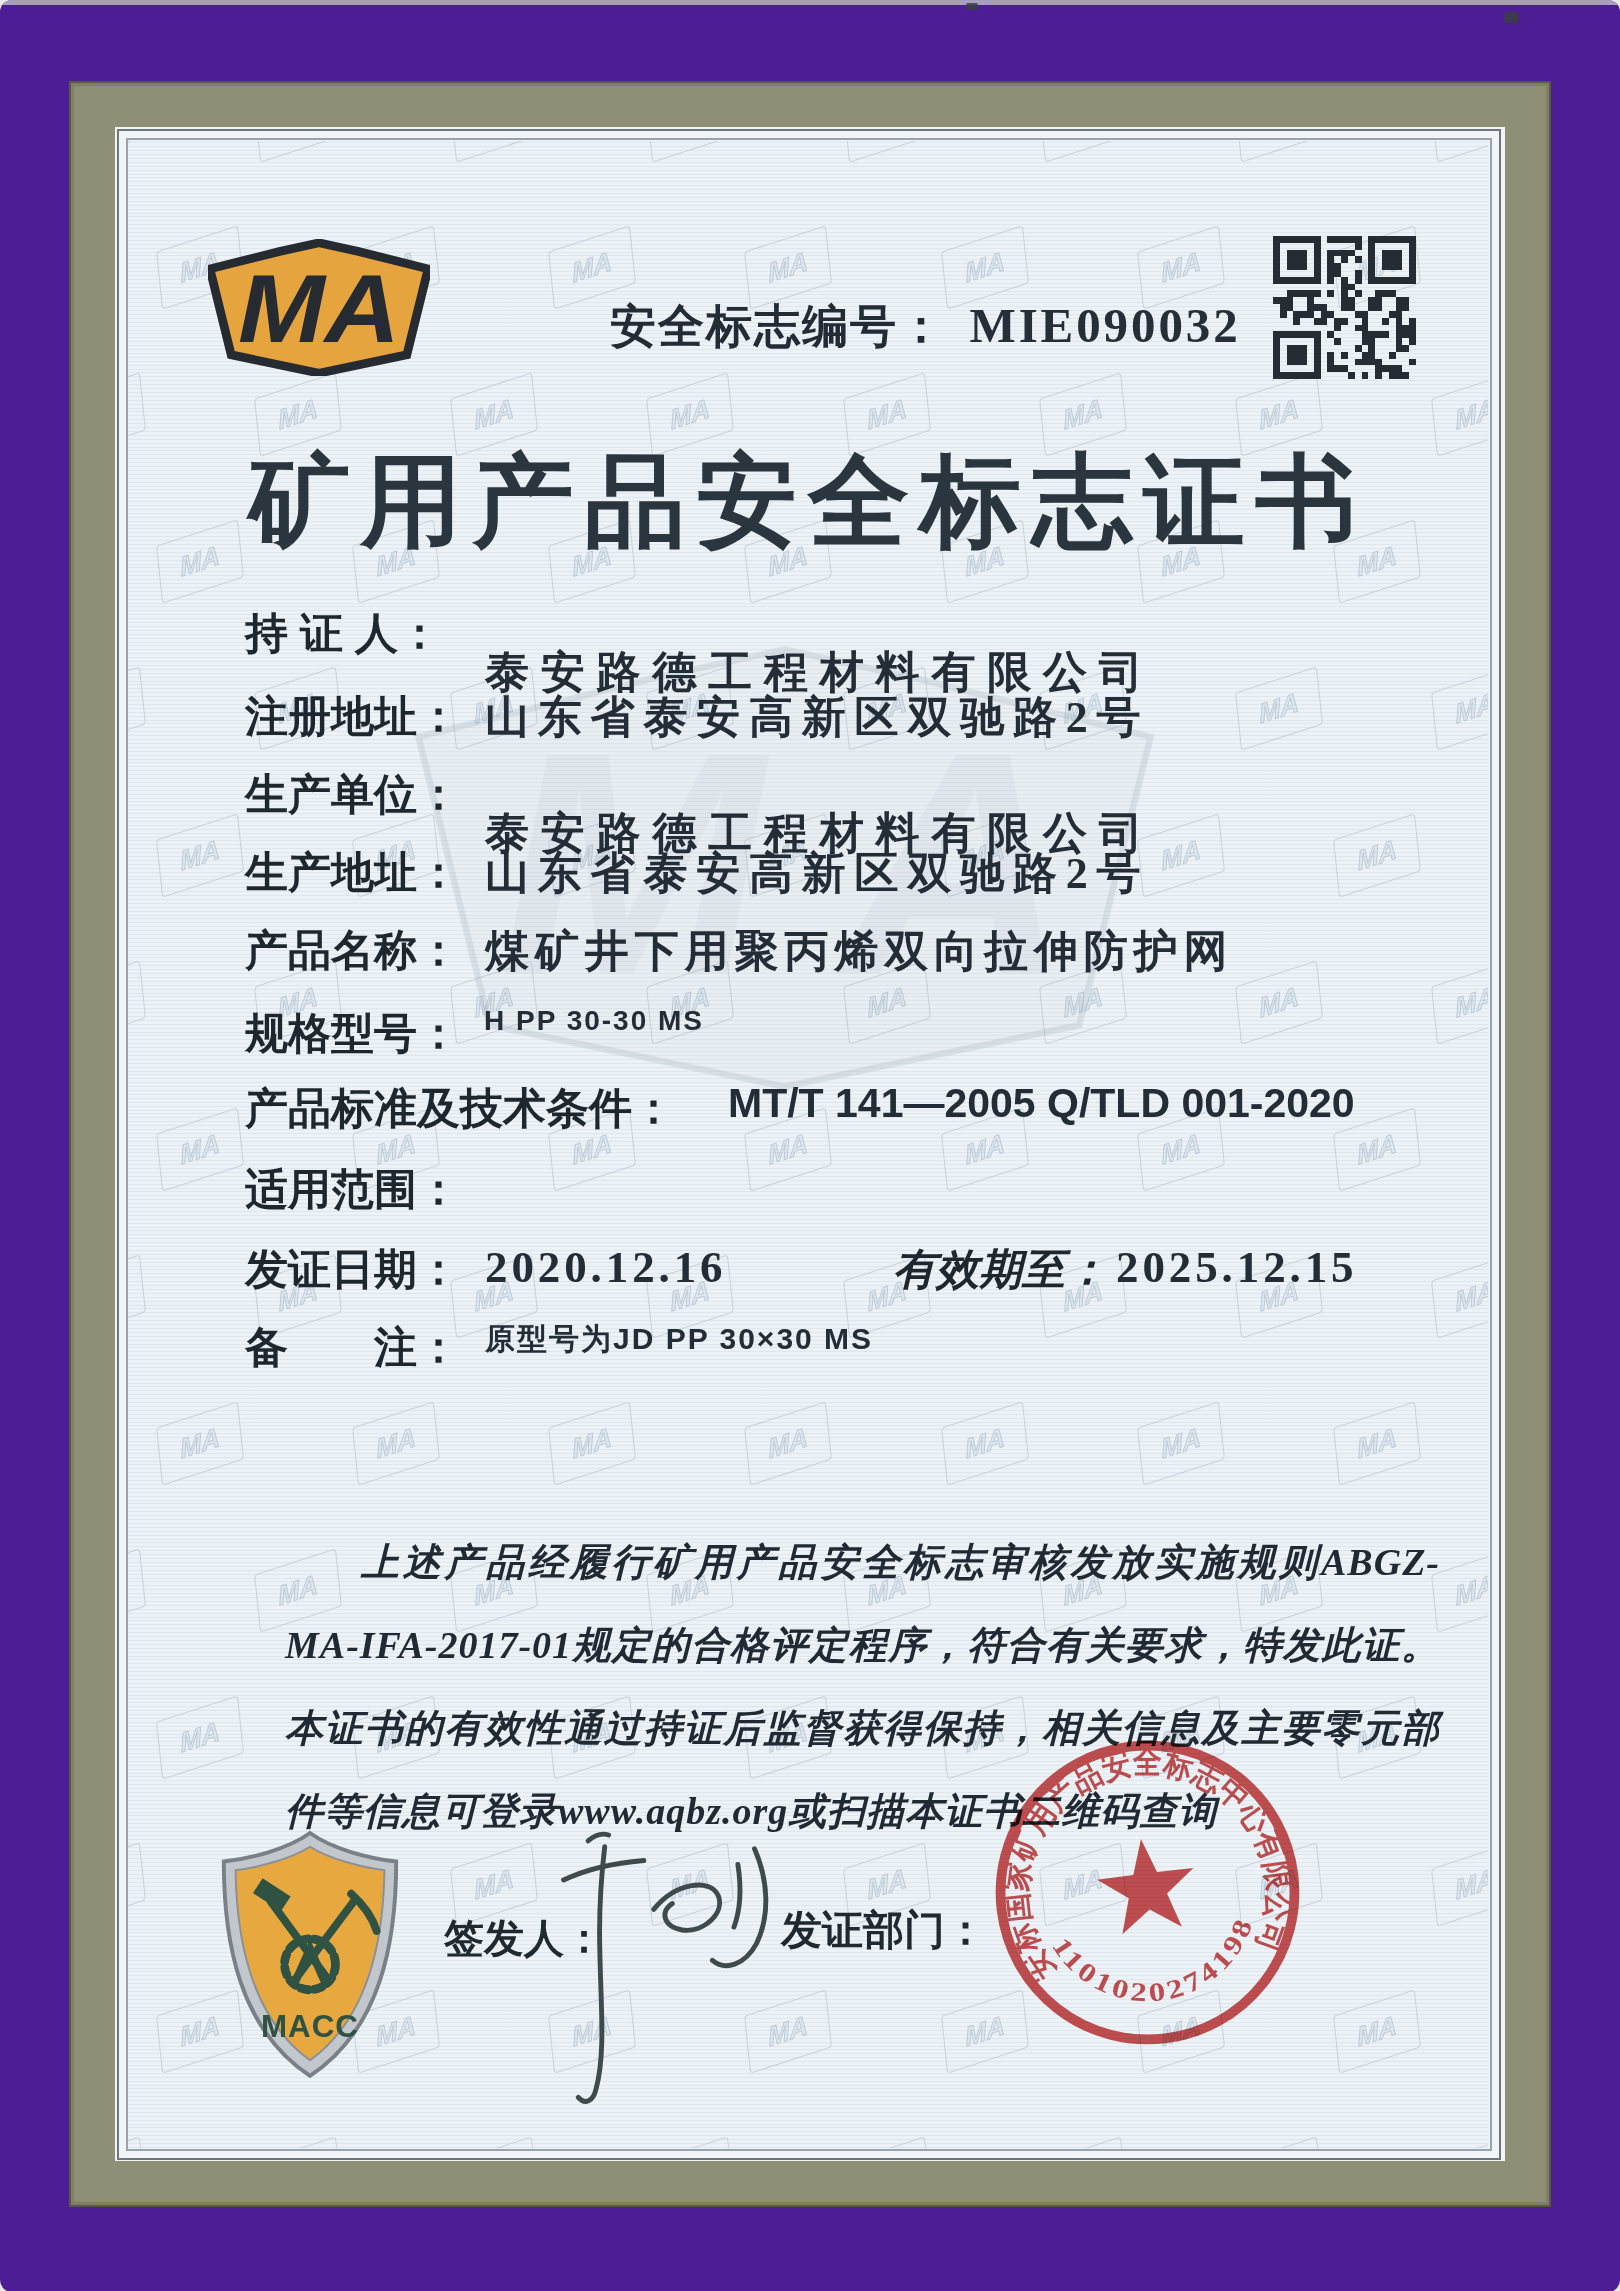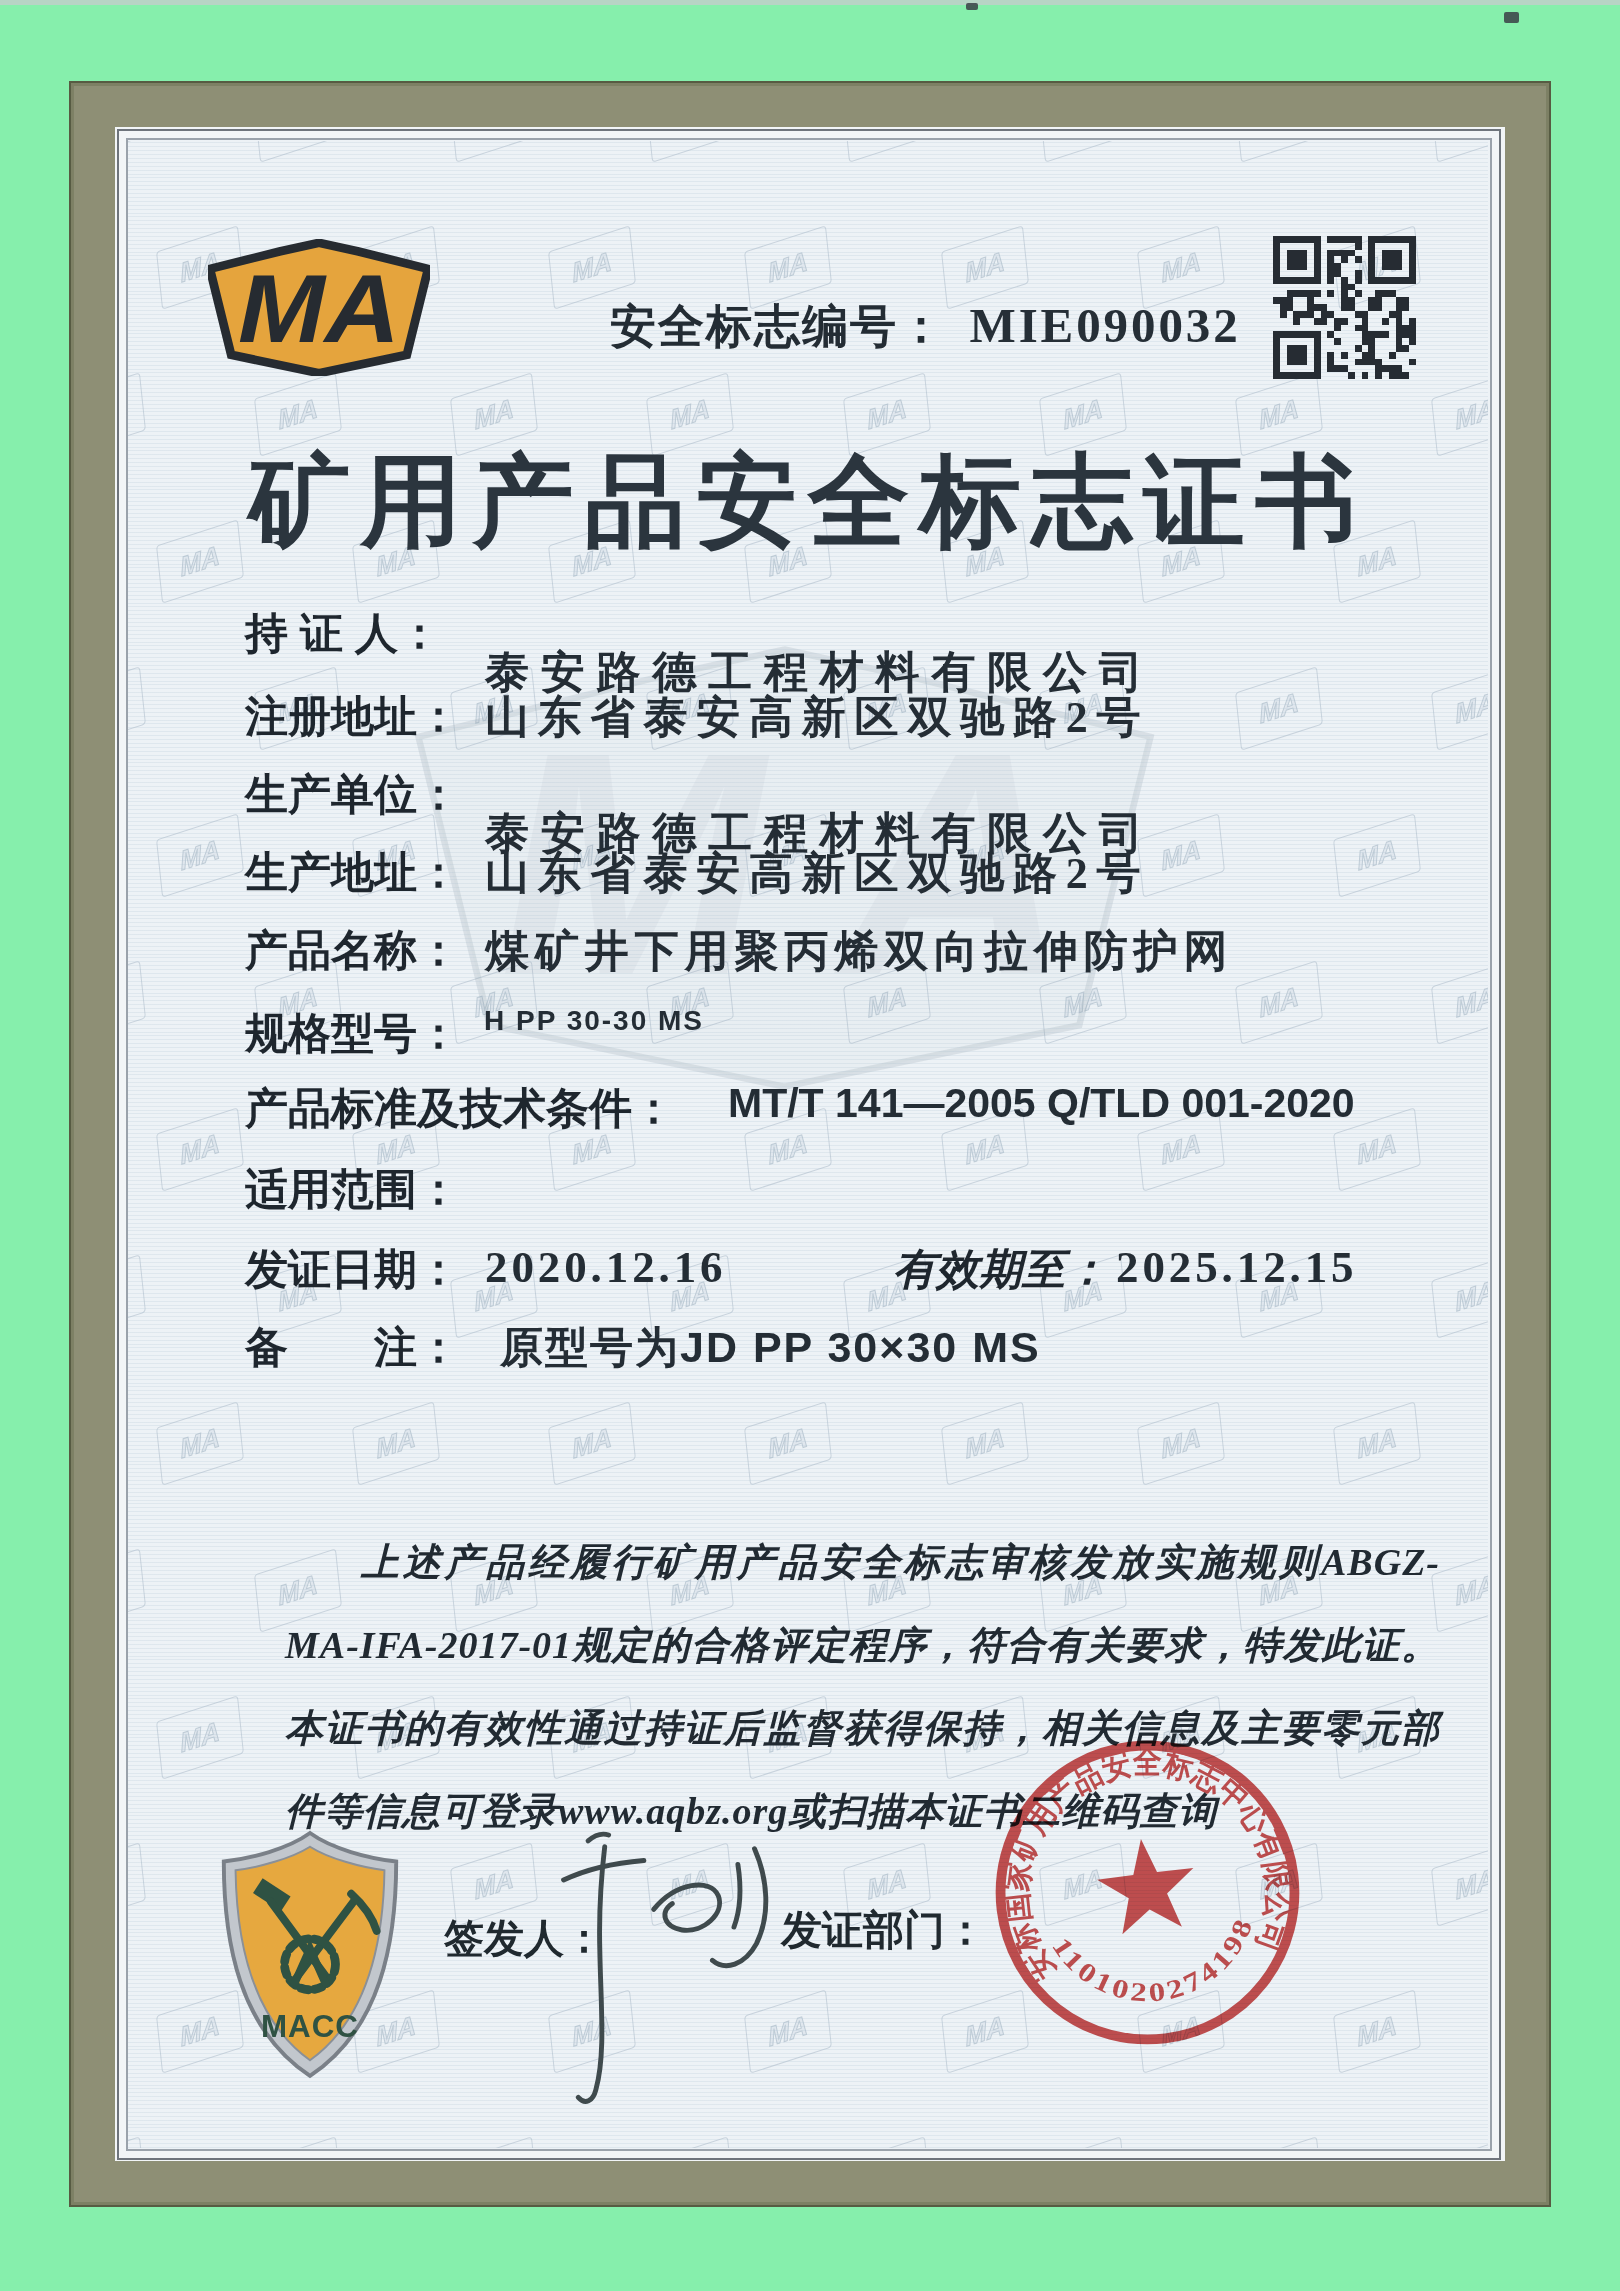--- a/index.html
+++ b/index.html
@@ -1,17 +1,17 @@
 <!DOCTYPE html>
 <html><head>
 <meta charset="utf-8">
 <style>
   html,body{margin:0;padding:0;}
   body{width:1620px;height:2292px;background:#e9e9e7;font-family:"Liberation Sans",sans-serif;}
-  .page{position:relative;width:1620px;height:2292px;background:#86efac;overflow:hidden;}
+  .page{position:relative;width:1620px;height:2292px;background:#4c1d95;overflow:hidden;border-radius:12px;}
 
   
   .scan-streak{position:absolute;left:0;top:0;width:100%;height:4.9px;background:#c7cbce;opacity:.75;}
   .speck{position:absolute;background:#3a3f45;border-radius:2px;opacity:.85;}
   .speck1{left:966px;top:2.9px;width:11.8px;height:6.9px;}
   .speck2{left:1504px;top:11.8px;width:14.7px;height:10.8px;}
 
   
   .band{position:absolute;left:69px;top:81px;width:1482px;height:2126px;box-sizing:border-box;
     background-color:#93947a;
@@ -58,21 +58,21 @@
   .row{left:0;width:100%;height:51px;}
   .lab{position:absolute;left:117px;font-weight:700;font-size:43px;color:#1e262e;white-space:pre;}
   .val{position:absolute;white-space:nowrap;color:#242d35;}
   .val-cn{left:357px;font-family:"Liberation Serif",serif;font-weight:700;font-size:44px;letter-spacing:11.8px;margin-top:38px;}
   .val-cn2{left:357px;font-family:"Liberation Serif",serif;font-weight:700;font-size:44px;letter-spacing:8.8px;}
   .val-num{left:357px;font-family:"Liberation Serif",serif;font-weight:700;font-size:45px;letter-spacing:3.9px;}
   .val-model{left:356px;font-weight:700;font-size:28px;letter-spacing:2px;}
   .val-std{left:600px;font-weight:700;font-size:41px;letter-spacing:0px;}
   .lab2{position:absolute;left:765px;font-weight:700;font-size:43px;color:#1e262e;white-space:pre;font-style:italic;}
   .val-num2{left:988px;font-family:"Liberation Serif",serif;font-weight:700;font-size:45px;letter-spacing:3.9px;}
-  .val-remark{left:372px;font-weight:700;font-size:43px;letter-spacing:2px;}
+  .val-remark{left:357px;font-weight:700;font-size:30px;letter-spacing:2px;}
 
   .para{left:157px;top:1380px;width:1155px;font-family:"Liberation Serif",serif;font-weight:600;
     font-size:38px;line-height:83px;color:#212a32;text-align:justify;text-indent:76px;letter-spacing:1px;font-style:italic;}
 
   .macc-shield{left:86px;top:1688px;width:192px;height:251px;}
   .signer-label{left:316px;top:1770px;font-weight:700;font-size:40px;color:#20292f;white-space:nowrap;}
   .signature{left:416px;top:1678px;width:235px;height:314px;}
   .issuer-label{left:653px;top:1762px;font-weight:700;font-size:41px;color:#20292f;white-space:nowrap;}
   .stamp{left:852px;top:1584px;width:335px;height:335px;mix-blend-mode:multiply;opacity:.93;}
 </style>

